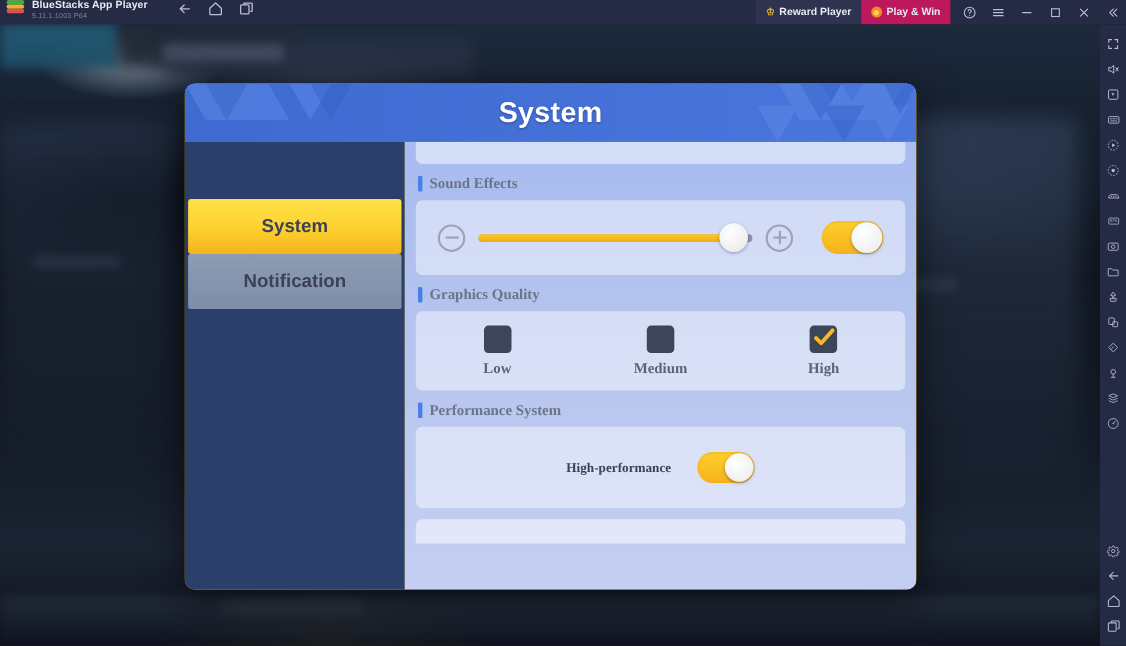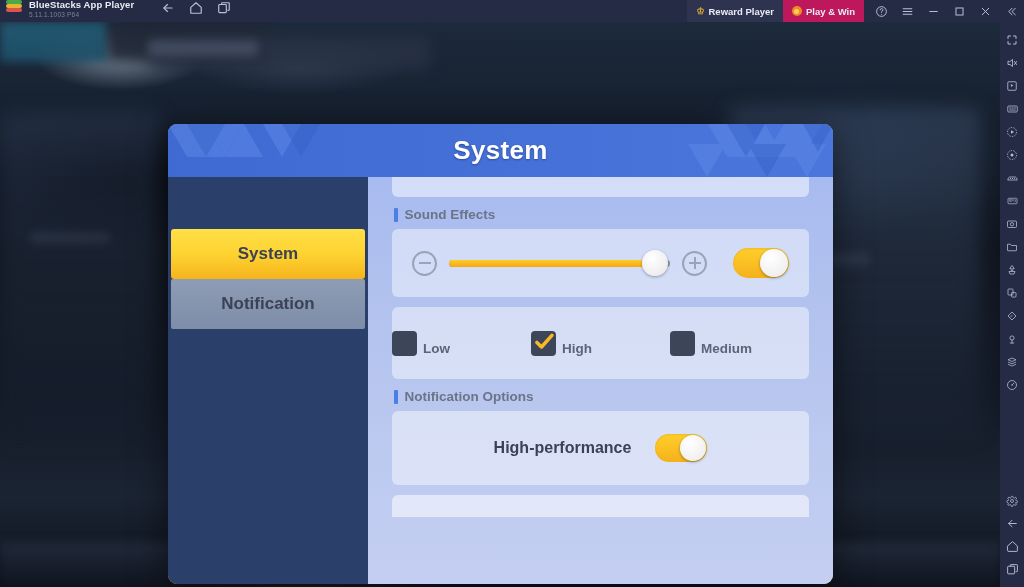--- a/index.html
+++ b/index.html
@@ -111,21 +111,20 @@
   }
   .rs-spacer { flex: 1 1 auto; }
   .rs-ico svg { display: block; }
 
   
   .dialog {
     position: absolute; left: 168px; top: 76px; width: 665px; height: 460px;
     border-radius: 9px; overflow: hidden; z-index: 30;
     box-shadow: 0 8px 36px rgba(0,0,0,.55);
     background: #eab308;
-    margin-top: 48px;
   }
   .dlg-header {
     position: relative; height: 53px; width: 100%;
     background: linear-gradient(90deg, #3f6ad1 0%, #4470d6 45%, #4a74da 100%);
     overflow: hidden;
   }
   .dlg-title {
     position: absolute; inset: 0; display: flex; align-items: center; justify-content: center;
     color: #ffffff; font-size: 26px; font-weight: bold; letter-spacing: .3px;
     text-shadow: 0 1px 2px rgba(20,40,90,.5);
@@ -148,21 +147,22 @@
   .side-tab.inactive {
     background: linear-gradient(180deg, #8e9cb4 0%, #7e8da8 100%);
     color: #3c4154;
     border-radius: 2px;
     text-align: center;
   }
 
   .dlg-content {
     flex: 1 1 auto; position: relative; overflow: hidden;
     background: linear-gradient(180deg, #a8bbf0 0%, #b3c3ee 35%, #bdcaf0 70%, #c4cef2 100%);
-    padding: 0 24px;
+    padding: 0 10px;
+    font-family: Liberation Serif, serif;
   }
   .content-scroll { padding-top: 0px; }
 
   .row-card {
     background: rgba(255,255,255,.45);
     border-radius: 6px;
     margin-bottom: 10px;
   }
   .row-card.partial-top {
     height: 20px; margin-top: 0; border-radius: 0 0 6px 6px;
@@ -221,34 +221,34 @@
     position: absolute; top: 1px; right: 1px; width: 28px; height: 28px; border-radius: 50%;
     background: radial-gradient(circle at 38% 32%, #ffffff, #eaeaea);
     box-shadow: 0 1px 3px rgba(30,40,70,.45);
   }
   .toggle.sm { width: 52px; height: 28px; border-radius: 14px; }
   .toggle.sm .knob { width: 26px; height: 26px; }
 
   
   .gq-row { height: 72px; display: flex; align-items: center; }
   .gq-opt {
-    flex: 1 1 0; display: flex; flex-direction: row; align-items: flex-end; gap: 6px;
+    flex: 1 1 0; display: flex; flex-direction: column; align-items: center; gap: 6px;
   }
   .gq-box {
     width: 25px; height: 25px; border-radius: 4px; background: #3d4559;
     position: relative;
   }
   .gq-check {
     position: absolute; left: 3px; top: 1px; width: 20px; height: 20px;
   }
   .gq-label { font-size: 13.5px; font-weight: bold; color: #5c6478; }
 
   
   .perf-row { height: 74px; display: flex; align-items: center; justify-content: center; gap: 24px; }
-  .perf-label { font-size: 16px; font-weight: bold; color: #3b4256; }
+  .perf-label { font-size: 12px; font-weight: bold; color: #3b4256; }
 </style>
 </head>
 <body>
 
 <div class="screen">
 
   <div class="bg">
     <div class="bg-band-teal"></div>
     <div class="bg-band-dark"></div>
     <div class="bg-panel-a"></div>
@@ -533,44 +533,48 @@
                 </div>
               </div>
               <div class="circ-btn plus"></div>
               <div style="width:26px;"></div>
               <div class="toggle">
                 <div class="knob"></div>
               </div>
             </div>
           </div>
 
+          <div class="sec-label">
+            <span class="sec-bar"></span>
+            <span>Graphics Quality</span>
+          </div>
           <div class="row-card">
             <div class="gq-row">
               <div class="gq-opt">
                 <div class="gq-box"></div>
                 <div class="gq-label">Low</div>
+              </div>
+              <div class="gq-opt">
+                <div class="gq-box"></div>
+                <div class="gq-label">Medium</div>
               </div>
               <div class="gq-opt">
                 <div class="gq-box">
                   <svg class="gq-check" viewBox="0 0 24 24" fill="none" stroke="#f9b824" stroke-width="4.2" stroke-linecap="round" stroke-linejoin="round">
                       <path d="M3.5 12.5l5.5 5.5L21.5 4"></path>
                     </svg>
                 </div>
                 <div class="gq-label">High</div>
               </div>
-              <div class="gq-opt">
-                <div class="gq-box"></div>
-                <div class="gq-label">Medium</div>
-              </div>
             </div>
           </div>
 
           <div class="sec-label">
             <span class="sec-bar"></span>
-            <span>Notification Options</span>
+            <span>Performance System</span>
           </div>
           <div class="row-card">
             <div class="perf-row">
               <div class="perf-label">High-performance</div>
               <div class="toggle sm">
                 <div class="knob"></div>
               </div>
             </div>
           </div>
 

